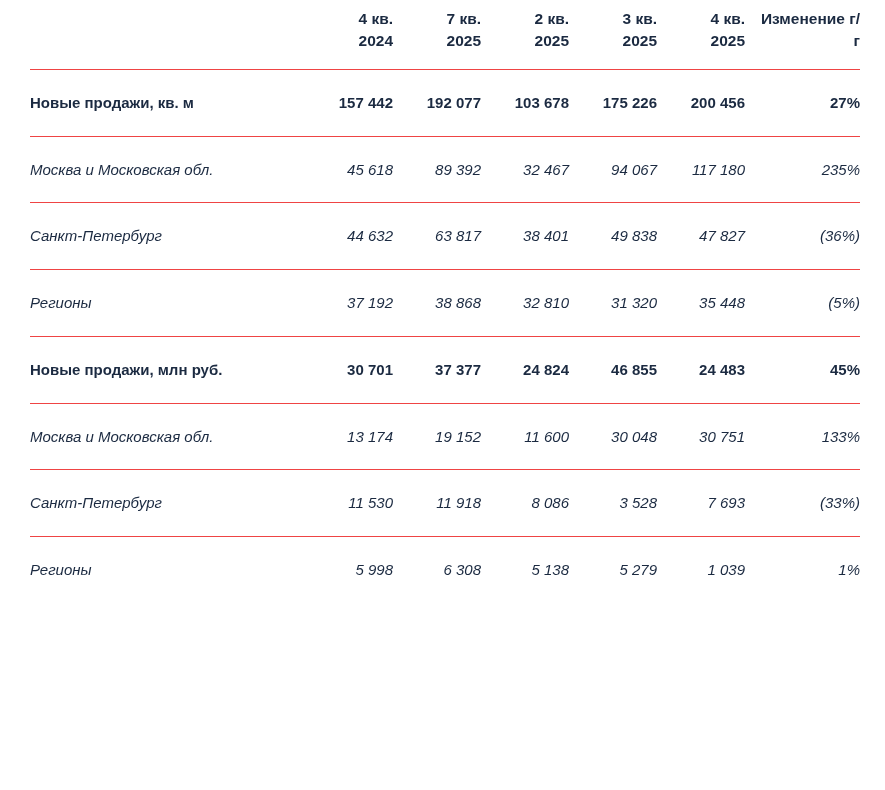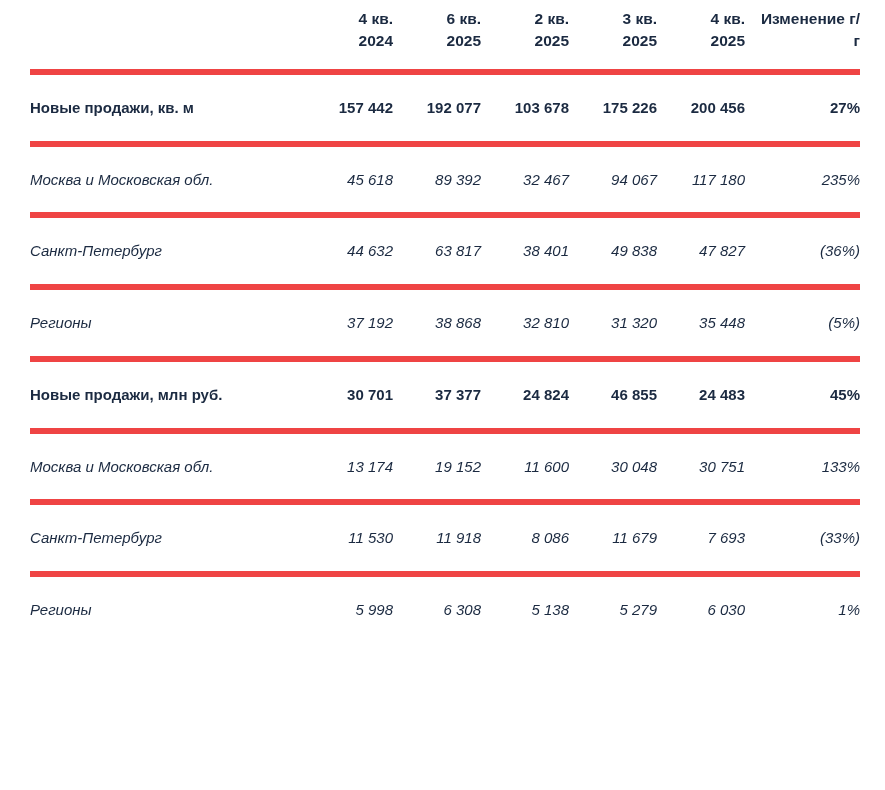--- a/index.html
+++ b/index.html
@@ -50,21 +50,21 @@
     display: block;
   }
 
   tbody td {
     font-size: 15px;
     color: #1b2a41;
     padding: 22px 0 22px 0;
     text-align: right;
     vertical-align: top;
     line-height: 1.45;
-    border-top: 6px solid #ef4444;
+    border-top: 1px solid #ef4444;
   }
   tbody tr td:first-child {
     text-align: left;
     padding-right: 10px;
   }
 
   
   tbody tr.row-total td {
     font-weight: bold;
     font-style: normal;
@@ -98,21 +98,21 @@
     <thead>
       <tr>
         <th class="label-head"></th>
 
         <th>
           <span class="hdr-line">4 кв.</span>
           <span class="hdr-line">2024</span>
         </th>
 
         <th>
-          <span class="hdr-line">6 кв.</span>
+          <span class="hdr-line">7 кв.</span>
           <span class="hdr-line">2025</span>
         </th>
 
         <th>
           <span class="hdr-line">2 кв.</span>
           <span class="hdr-line">2025</span>
         </th>
 
         <th>
           <span class="hdr-line">3 кв.</span>
@@ -191,31 +191,31 @@
         <td class="num">30 048</td>
         <td class="num">30 751</td>
         <td class="num">133%</td>
       </tr>
 
       <tr class="row-sub">
         <td>Санкт-Петербург</td>
         <td class="num">11 530</td>
         <td class="num">11 918</td>
         <td class="num">8 086</td>
-        <td class="num">11 679</td>
+        <td class="num">3 528</td>
         <td class="num">7 693</td>
         <td class="num">(33%)</td>
       </tr>
 
       <tr class="row-sub">
         <td>Регионы</td>
         <td class="num">5 998</td>
         <td class="num">6 308</td>
         <td class="num">5 138</td>
         <td class="num">5 279</td>
-        <td class="num">6 030</td>
+        <td class="num">1 039</td>
         <td class="num">1%</td>
       </tr>
 
     </tbody>
   </table>
 
 </div>
 
 </body></html>

